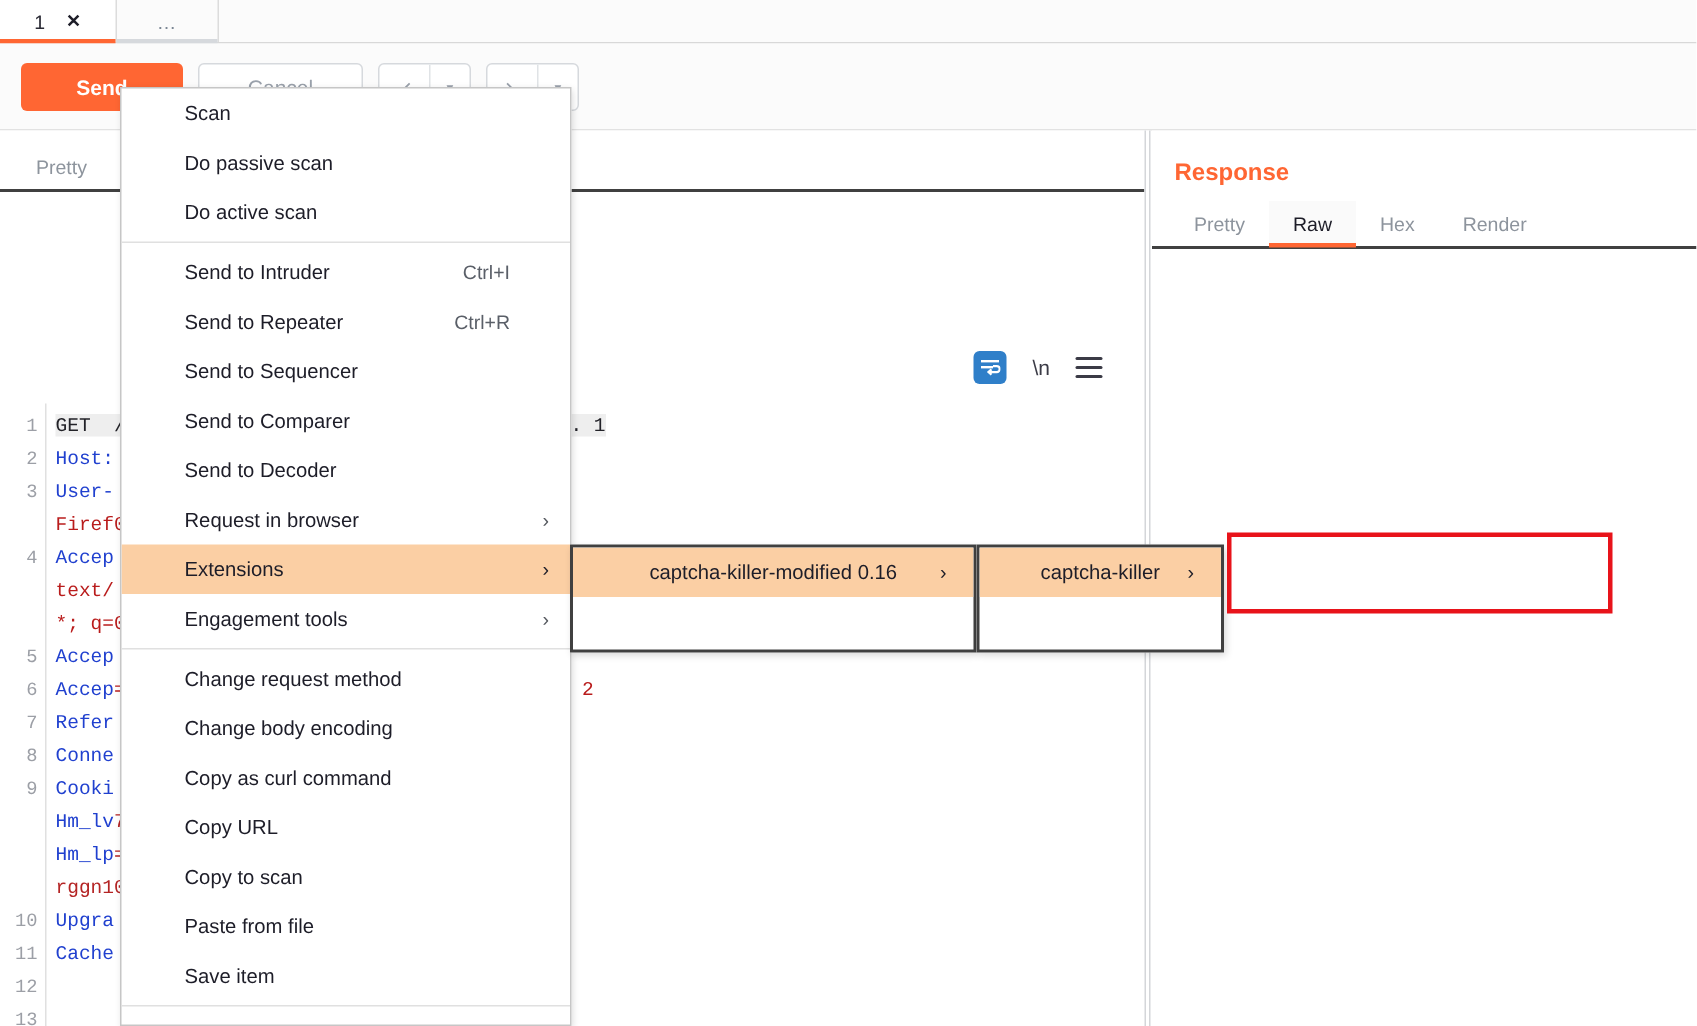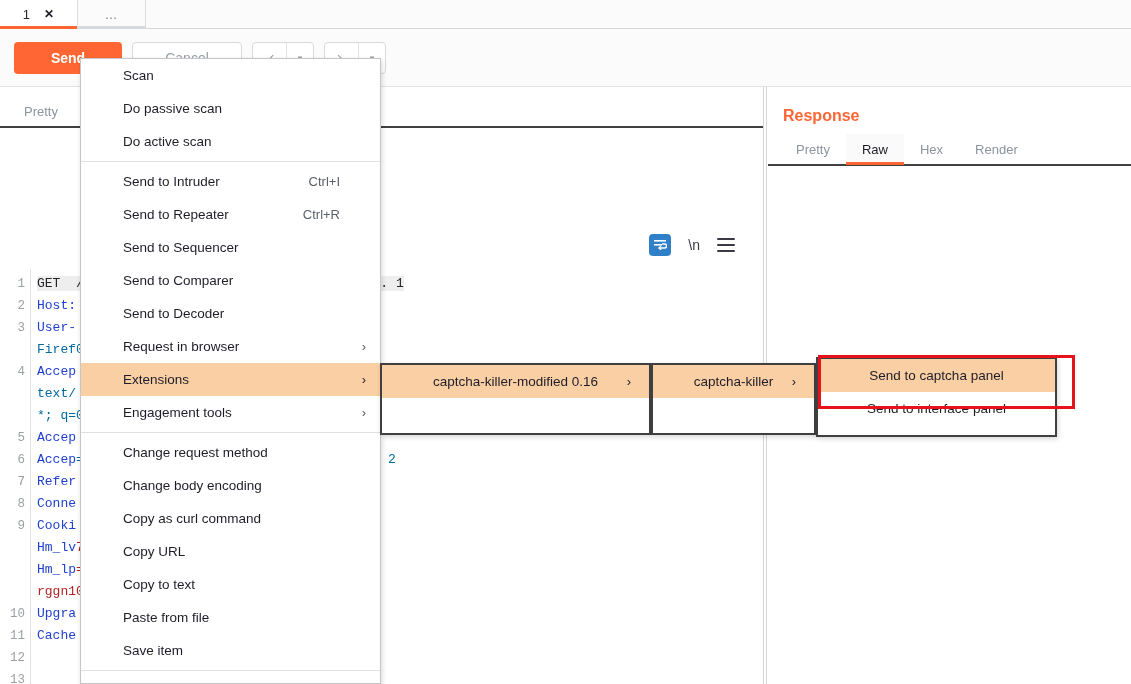--- a/index.html
+++ b/index.html
@@ -117,21 +117,21 @@
   .gutter div { height:22px; }
   .code {
     flex:1; padding:4px 0 0 6px; line-height:22px; white-space:pre;
     overflow:hidden; position:relative;
   }
   .code .ln { height:22px; }
   .hl-first { background:#eeeeee; display:inline; }
   .c-blue { color:#2040cf; }
   .c-red  { color:#b42424; }
   .c-dark { color:#222228; }
-  .c-gray { color:#0369a1;font-family:Liberation Mono, monospace; }
+  .c-gray { color:#b91c1c;font-family:Liberation Mono, monospace; }
 
   
   .ctxmenu {
     position:absolute; left:80px; top:58px; width:301px; height:626px;
     background:#fff; border:1px solid #c6c6c6;
     box-shadow:1px 2px 5px rgba(0,0,0,0.16);
     font-family:"Liberation Sans", sans-serif; font-size:13.5px; color:#1d1d28;
     overflow:hidden; z-index:50;
   }
   .mi {
@@ -314,21 +314,21 @@
       <div class="mi">
         <span>Change body encoding</span>
       </div>
       <div class="mi">
         <span>Copy as curl command</span>
       </div>
       <div class="mi">
         <span>Copy URL</span>
       </div>
       <div class="mi">
-        <span>Copy to text</span>
+        <span>Copy to scan</span>
       </div>
       <div class="mi">
         <span>Paste from file</span>
       </div>
       <div class="mi">
         <span>Save item</span>
       </div>
       <div class="msep"></div>
       <div class="mi">
         <span>Save entire history</span>
@@ -342,23 +342,15 @@
       </div>
     </div>
 
   <div class="submenu sub2" id="sub2">
       <div class="smi highlight">
         <span>captcha-killer</span>
         <span class="arrow">›</span>
       </div>
     </div>
 
-  <div class="submenu sub3" id="sub3">
-      <div class="smi highlight">
-        <span>Send to captcha panel</span>
-      </div>
-      <div class="smi">
-        <span>Send to interface panel</span>
-      </div>
-    </div>
 
   <div class="redbox"></div>
 </div>
 
 </body></html>

